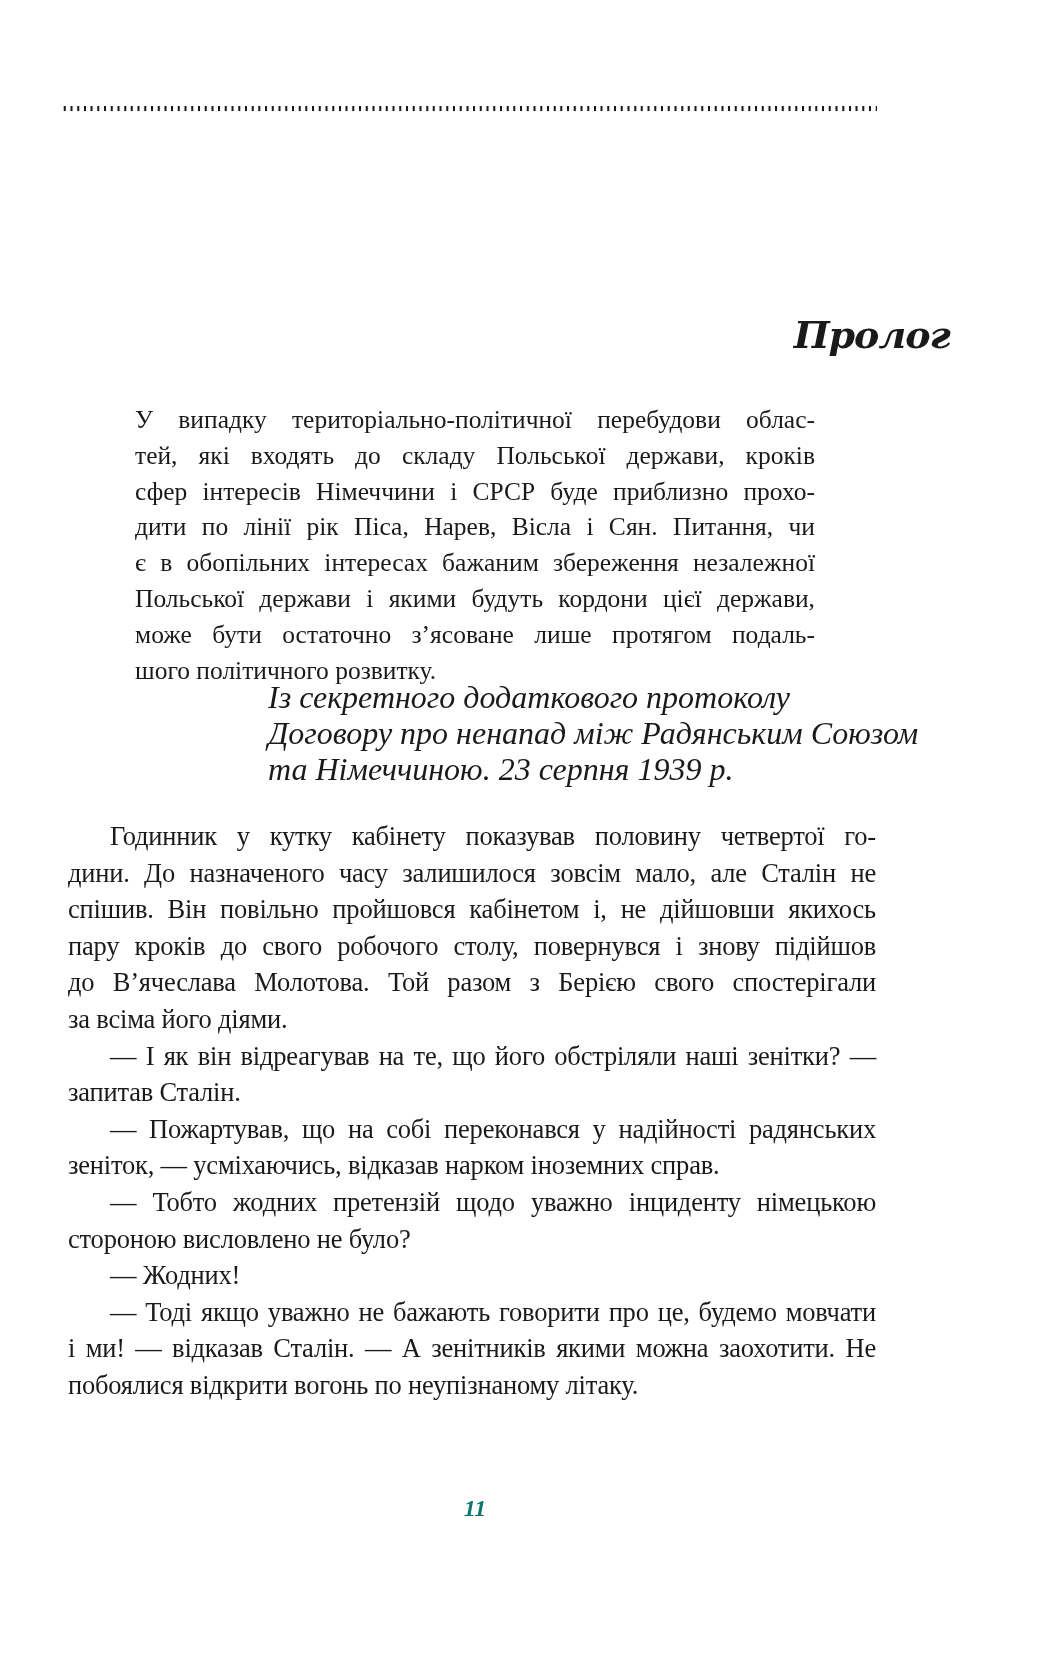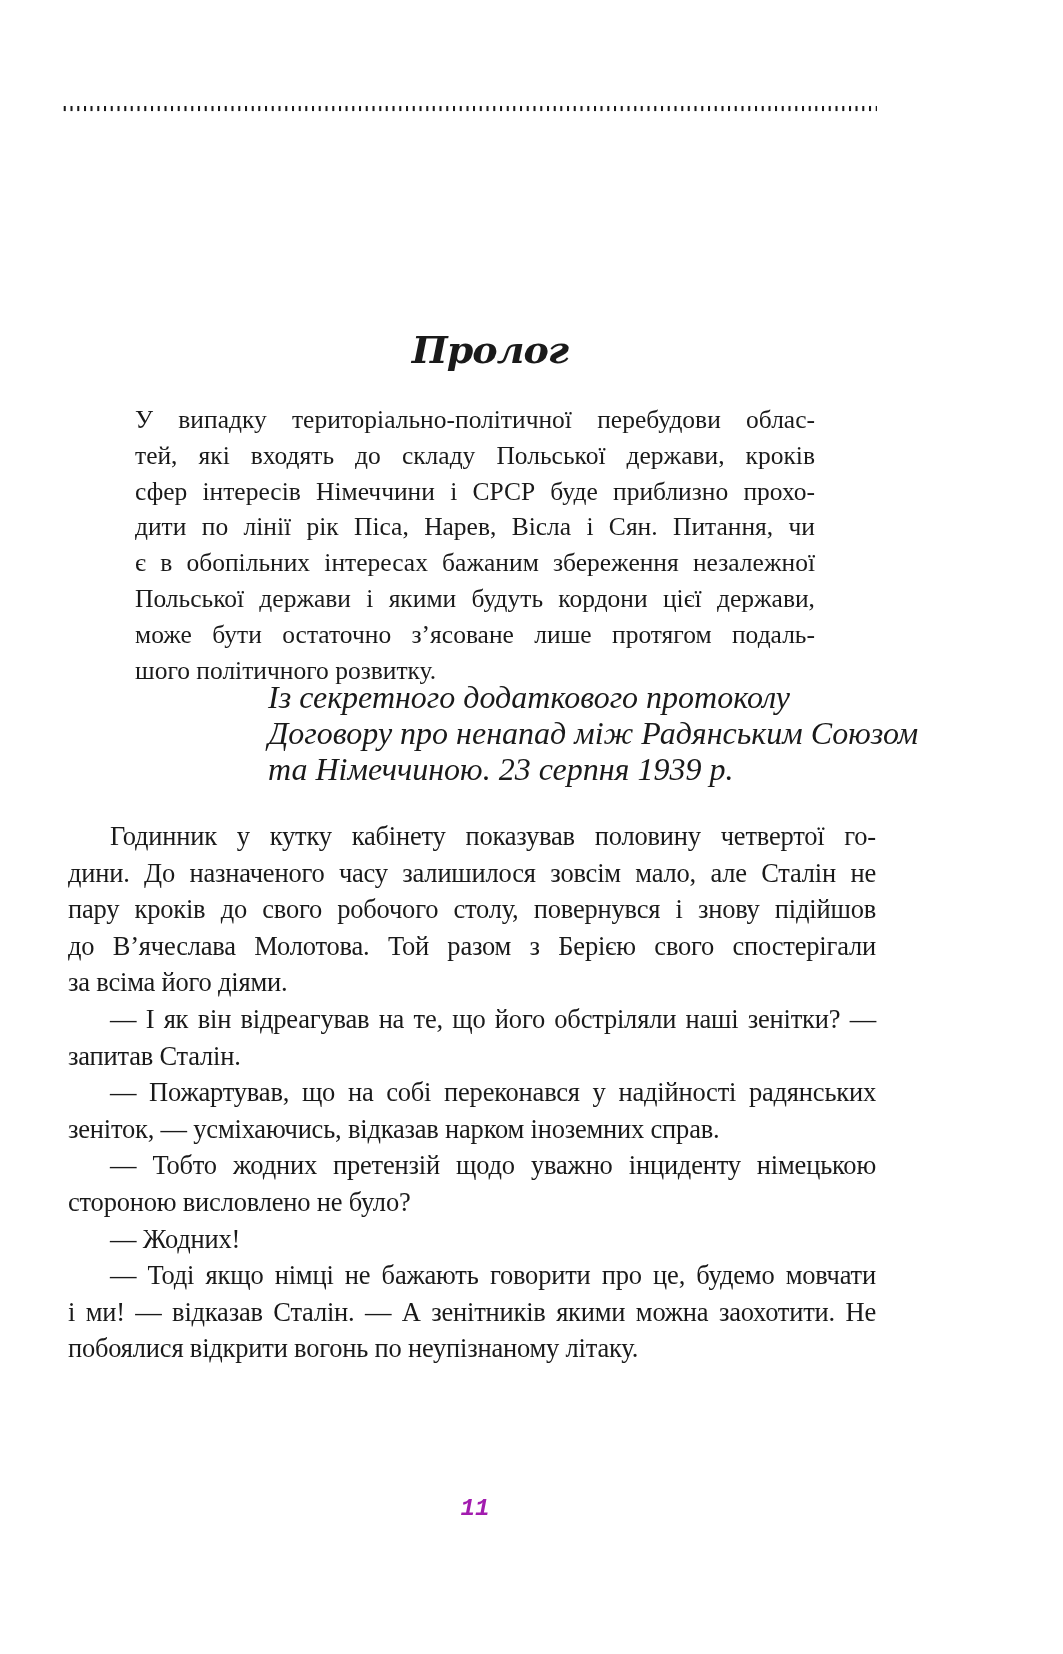--- a/index.html
+++ b/index.html
@@ -97,33 +97,33 @@
     }
     .body-text .line.last {
       text-align-last: left;
     }
     .page-number {
       position: absolute;
       left: 0;
       width: 950px;
       top: 1495px;
       text-align: center;
-      font-family: Liberation Mono, monospace;
+      font-family: Liberation Serif, serif;
       font-style: italic;
       font-weight: bold;
       font-size: 24px;
-      color: #a21caf;
+      color: #0f766e;
     }
   </style>
 </head>
 <body>
 
 <div class="ornament-rule">''''''''''''''''''''''''''''''''''''''''''''''''''''''''''''''''''''''''''''''''''''''''''''''''''''''''''''''''''''''''''''''''''''''''''''''''''''''''''''''''''''''''''''''</div>
 
-<h1 class="chapter-title" style="margin:15px;">Пролог</h1>
+<h1 class="chapter-title" style="margin:0;text-align:right;">Пролог</h1>
 
 <div class="epigraph">
   <span class="line">У випадку територіально-політичної перебудови облас-</span>
   <span class="line">тей, які входять до складу Польської держави, кроків</span>
   <span class="line">сфер інтересів Німеччини і СРСР буде приблизно прохо-</span>
   <span class="line">дити по лінії рік Піса, Нарев, Вісла і Сян. Питання, чи</span>
   <span class="line">є в обопільних інтересах бажаним збереження незалежної</span>
   <span class="line">Польської держави і якими будуть кордони цієї держави,</span>
   <span class="line">може бути остаточно з’ясоване лише протягом подаль-</span>
   <span class="line last">шого політичного розвитку.</span>
@@ -131,28 +131,29 @@
 
 <div class="epigraph-source">
   <span class="line">Із секретного додаткового протоколу</span>
   <span class="line">Договору про ненапад між Радянським Союзом</span>
   <span class="line">та Німеччиною. 23 серпня 1939 р.</span>
 </div>
 
 <div class="body-text">
   <span class="line indent">Годинник у кутку кабінету показував половину четвертої го-</span>
   <span class="line">дини. До назначеного часу залишилося зовсім мало, але Сталін не</span>
+  <span class="line">спішив. Він повільно пройшовся кабінетом і, не дійшовши якихось</span>
   <span class="line">пару кроків до свого робочого столу, повернувся і знову підійшов</span>
   <span class="line">до В’ячеслава Молотова. Той разом з Берією свого спостерігали</span>
   <span class="line last">за всіма його діями.</span>
   <span class="line indent">— І як він відреагував на те, що його обстріляли наші зенітки? —</span>
   <span class="line last">запитав Сталін.</span>
   <span class="line indent">— Пожартував, що на собі переконався у надійності радянських</span>
   <span class="line last">зеніток, — усміхаючись, відказав нарком іноземних справ.</span>
   <span class="line indent">— Тобто жодних претензій щодо уважно інциденту німецькою</span>
   <span class="line last">стороною висловлено не було?</span>
   <span class="line indent last">— Жодних!</span>
-  <span class="line indent">— Тоді якщо німці не бажають говорити про це, будемо мовчати</span>
+  <span class="line indent">— Тоді якщо уважно не бажають говорити про це, будемо мовчати</span>
   <span class="line">і ми! — відказав Сталін. — А зенітників якими можна заохотити. Не</span>
   <span class="line last">побоялися відкрити вогонь по неупізнаному літаку.</span>
 </div>
 
 <div class="page-number">11</div>
 
 </body></html>

